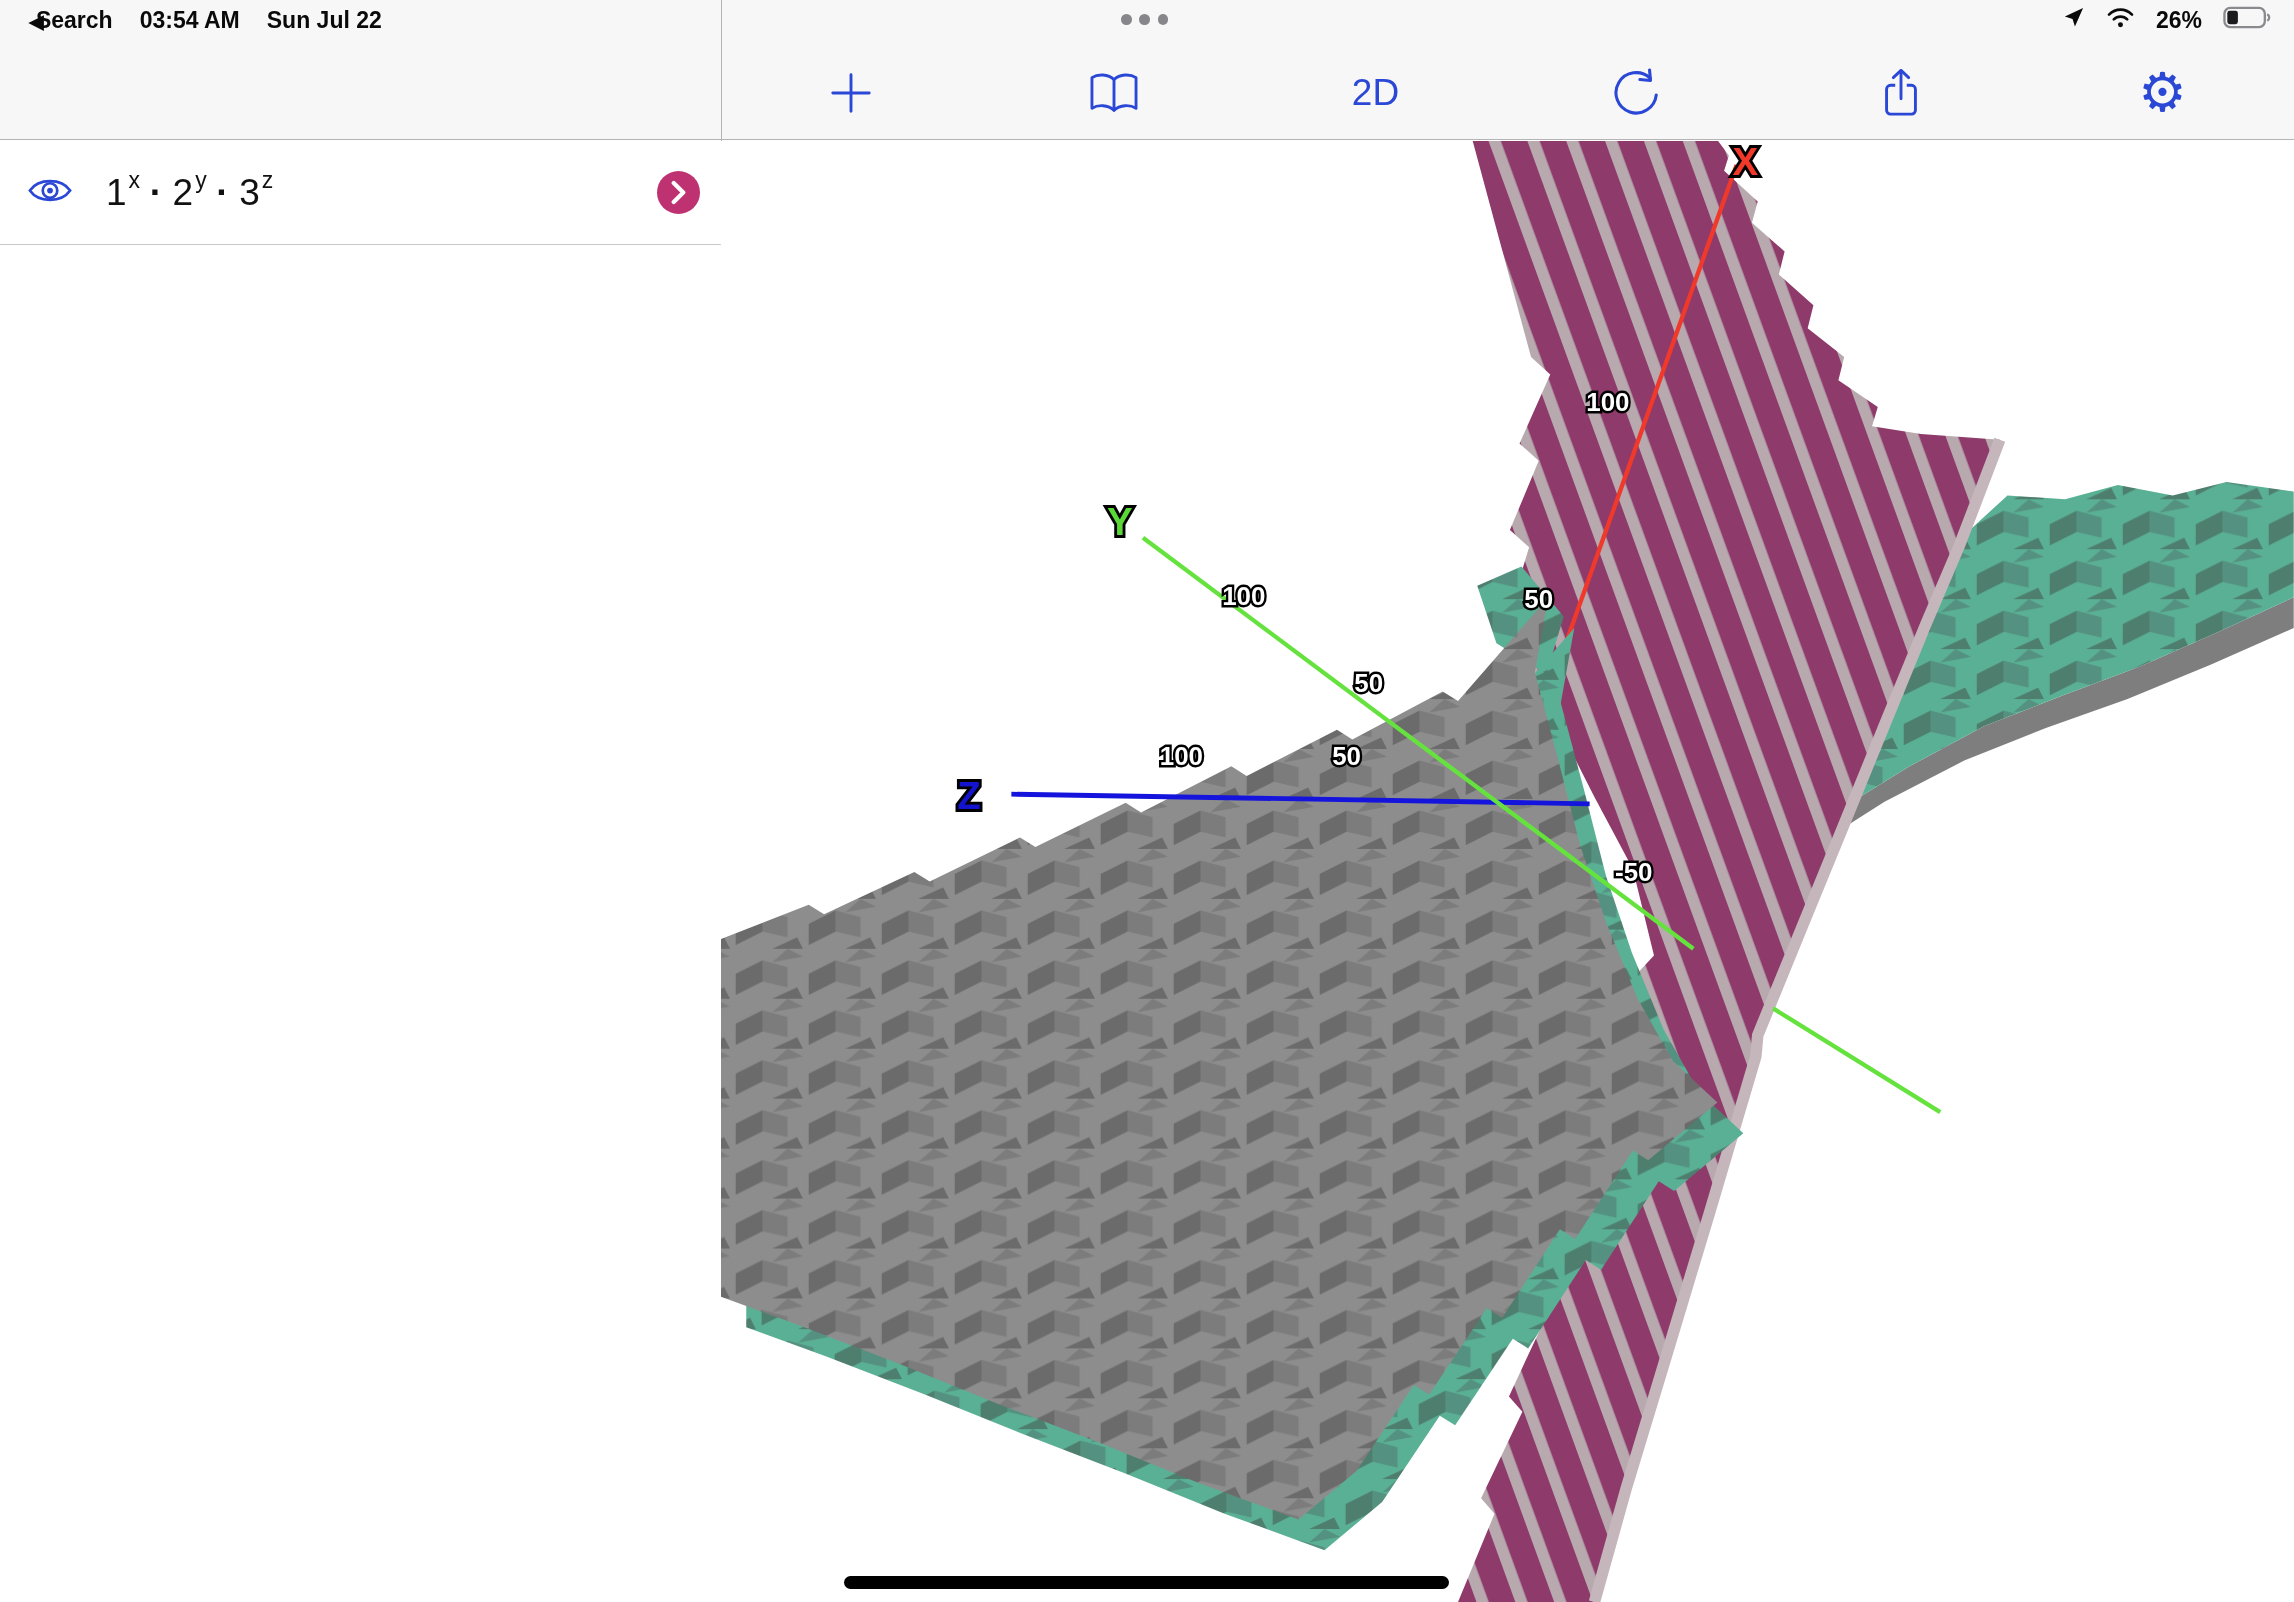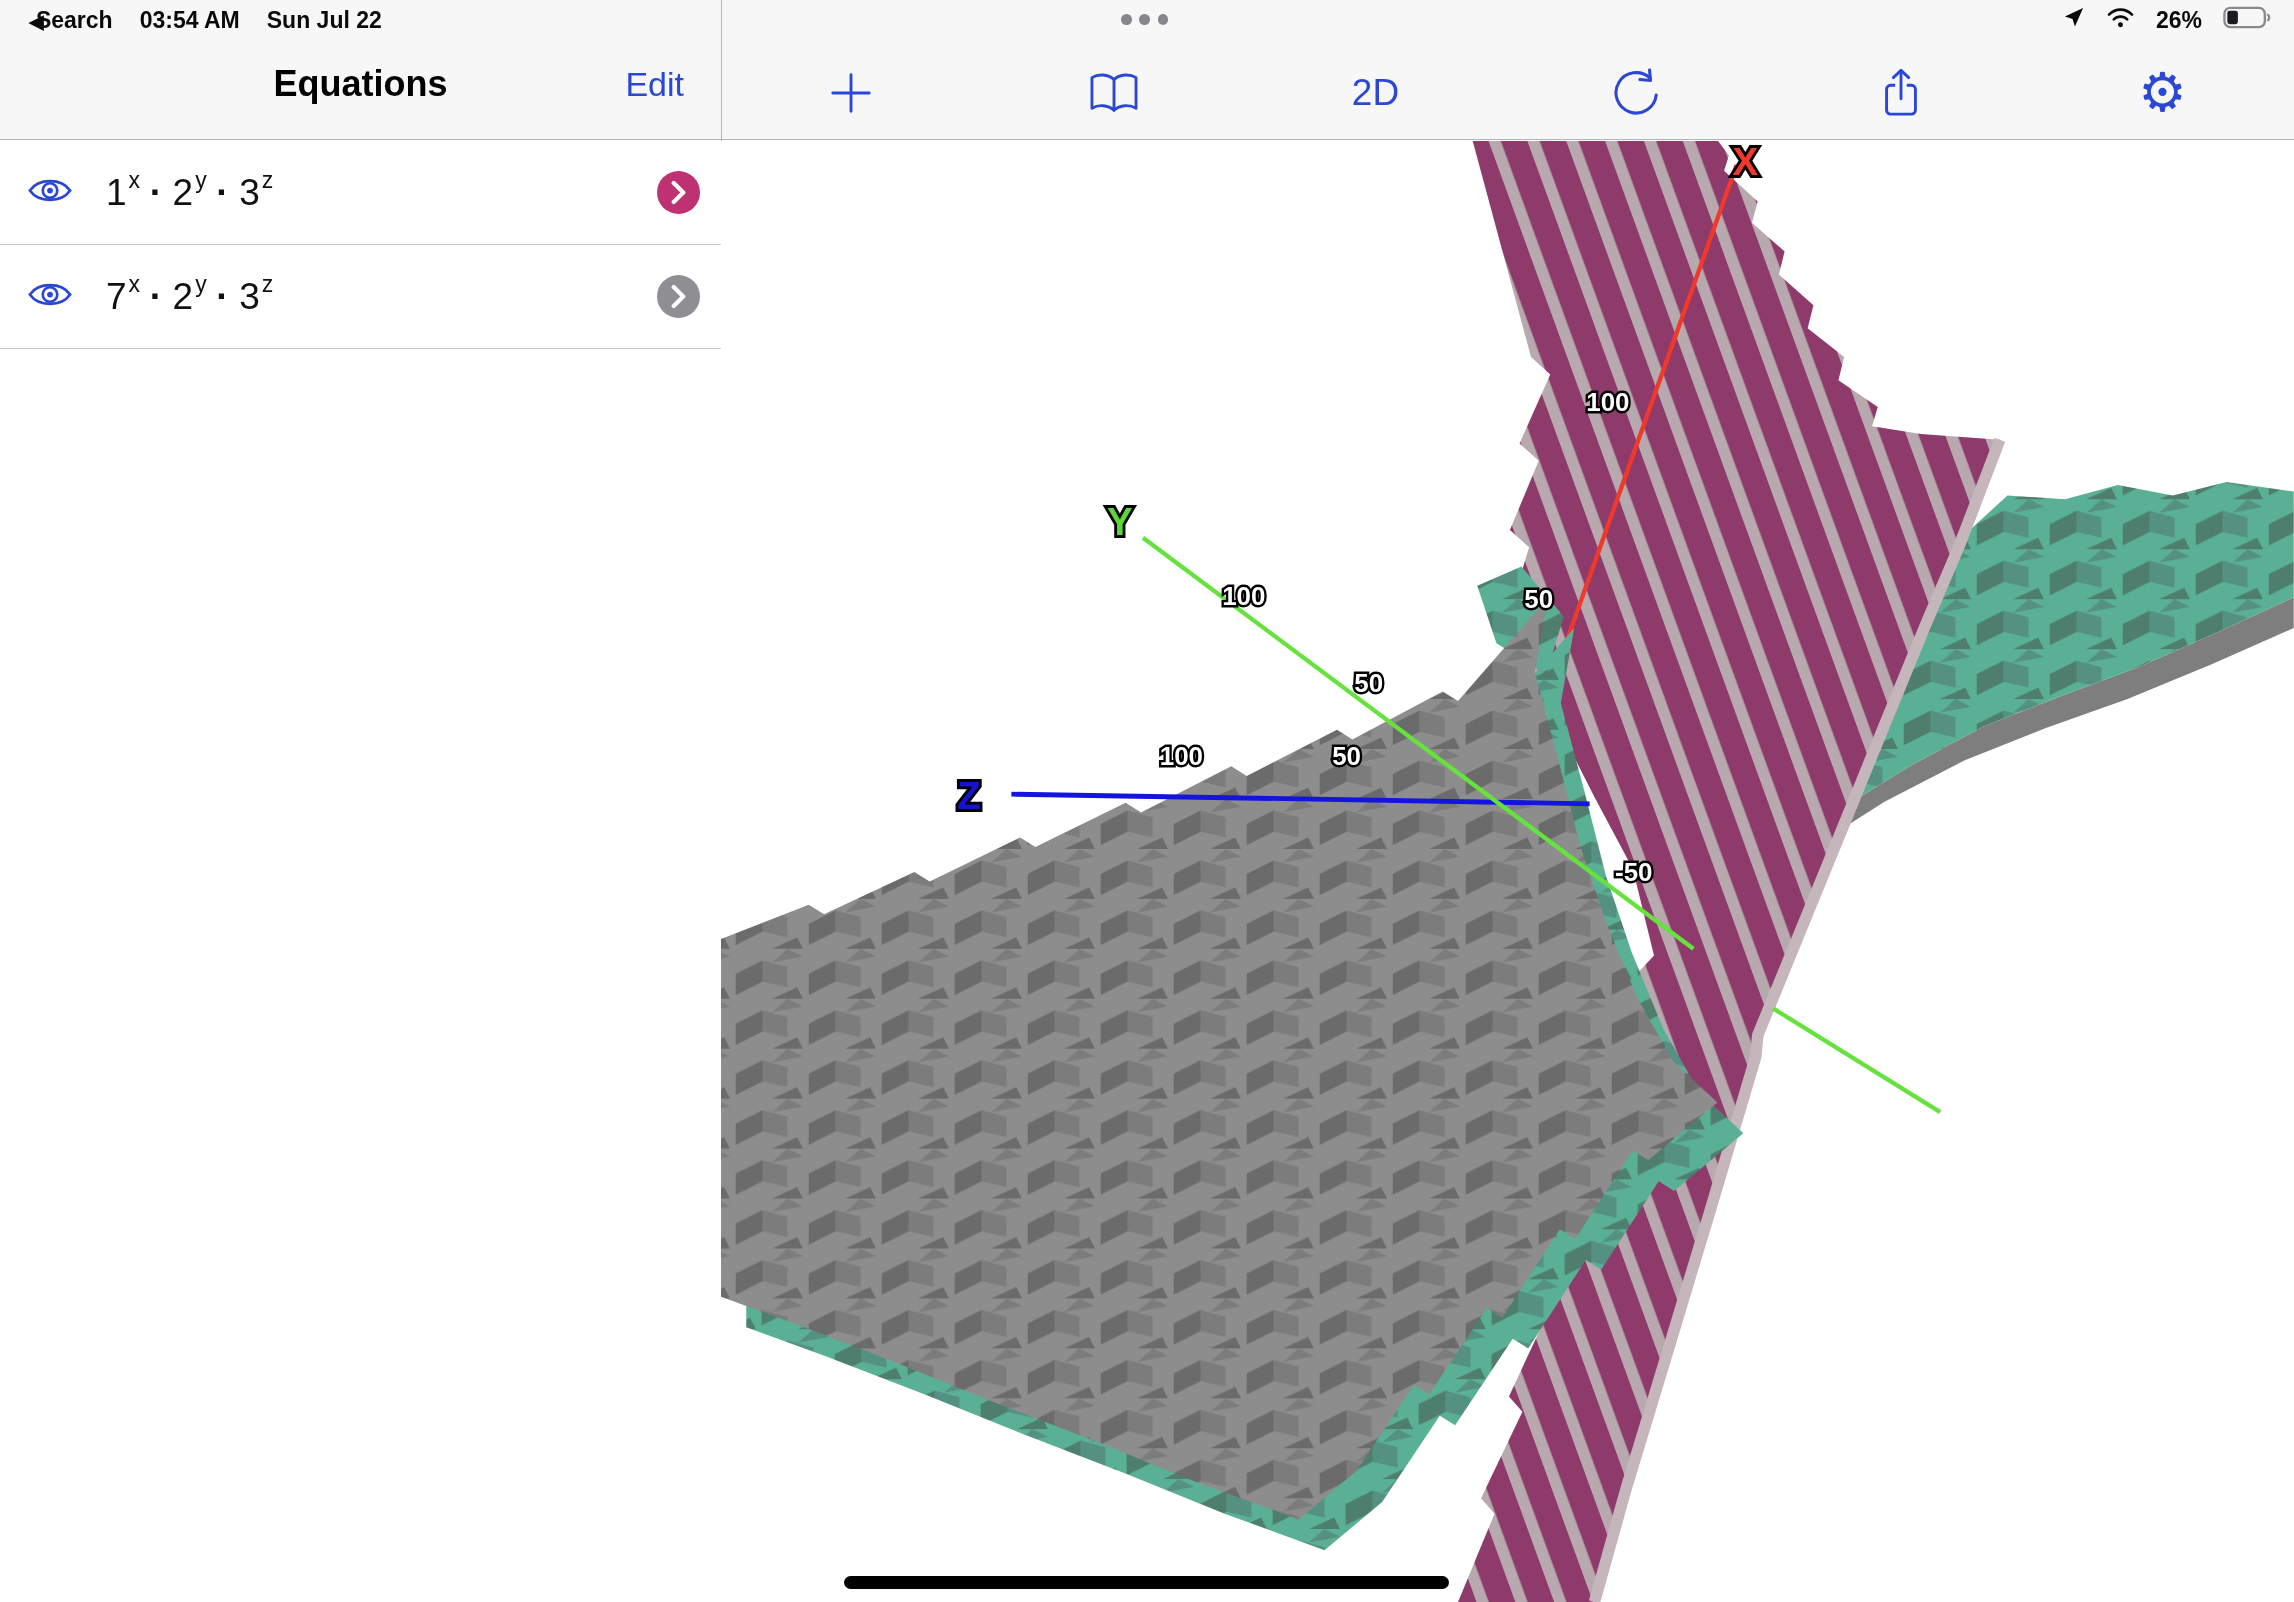--- a/index.html
+++ b/index.html
@@ -83,24 +83,20 @@
       <span>26%</span>
       <span>
         <svg width="50" height="25" viewBox="0 0 52 26">
           <rect x="1.5" y="3" width="42" height="20" rx="6" fill="none" stroke="#8a8a8e" stroke-width="2.4"></rect>
           <rect x="4.5" y="6" width="11" height="14" rx="2.5" fill="#1c1c1e"></rect>
           <path d="M46,9.5 a4,4 0 0 1 0,7" fill="none" stroke="#8a8a8e" stroke-width="2.4"></path>
         </svg>
       </span>
     </div>
 
-    <div class="navheader">
-      <div class="nav-title" style="width:721px;">Equations</div>
-      <div class="edit-btn">Edit</div>
-    </div>
 
     <div class="tb" style="left:819px;">
       <svg width="46" height="46" viewBox="0 0 48 48" stroke="#2b47d6" stroke-width="3" stroke-linecap="round" fill="none">
         <path d="M24,5 V43 M5,24 H43"></path>
       </svg>
       <span></span>
     </div>
     <div class="tb" style="left:1082px;">
       <svg width="52" height="46" viewBox="0 0 54 48" stroke="#2b47d6" stroke-width="3" stroke-linejoin="round" stroke-linecap="round" fill="none">
         <path d="M27,10 C21,4 10,4 4,8 V40 C10,36 21,36 27,42 C33,36 44,36 50,40 V8 C44,4 33,4 27,10 Z"></path>
@@ -147,35 +143,20 @@
       </span>
       <span class="eq-expr"><span>1</span><sup>x</sup><span class="dot">·</span><span>2</span><sup>y</sup><span class="dot">·</span><span>3</span><sup>z</sup></span>
       <span class="eq-chevron" style="background: rgb(191, 50, 114);">
         <svg width="21" height="25" viewBox="0 0 22 26" fill="none" stroke="#fff" stroke-width="4.4" stroke-linecap="round" stroke-linejoin="round">
           <path d="M6,3 L16,13 L6,23"></path>
         </svg>
       </span>
     </div>
 
 
-    <div class="eq-row">
-      <span>
-        <svg width="46" height="31" viewBox="0 0 48 32" fill="none" stroke="#2b47d6" stroke-width="2.8">
-          <path d="M3,16 C12,3 36,3 45,16 C36,29 12,29 3,16 Z"></path>
-          <circle cx="24" cy="16" r="7.6"></circle>
-          <circle cx="24" cy="16" r="3" fill="#2b47d6" stroke="none"></circle>
-        </svg>
-      </span>
-      <span class="eq-expr"><span>7</span><sup>x</sup><span class="dot">·</span><span>2</span><sup>y</sup><span class="dot">·</span><span>3</span><sup>z</sup></span>
-      <span class="eq-chevron" style="background: rgb(142, 142, 147);">
-        <svg width="21" height="25" viewBox="0 0 22 26" fill="none" stroke="#fff" stroke-width="4.4" stroke-linecap="round" stroke-linejoin="round">
-          <path d="M6,3 L16,13 L6,23"></path>
-        </svg>
-      </span>
-    </div>
   </div>
 
   <div class="plot">
     <svg width="1573" height="1461" viewBox="751 147 1637 1521">
       <defs>
         <pattern id="stripes" width="38" height="40" patternUnits="userSpaceOnUse" patternTransform="rotate(-20)">
           <rect width="38" height="40" fill="#8e3a6b"></rect>
           <rect x="0" width="12" height="40" fill="#b7a9ae"></rect>
         </pattern>
         <pattern id="tealblocks" width="76" height="52" patternUnits="userSpaceOnUse">

